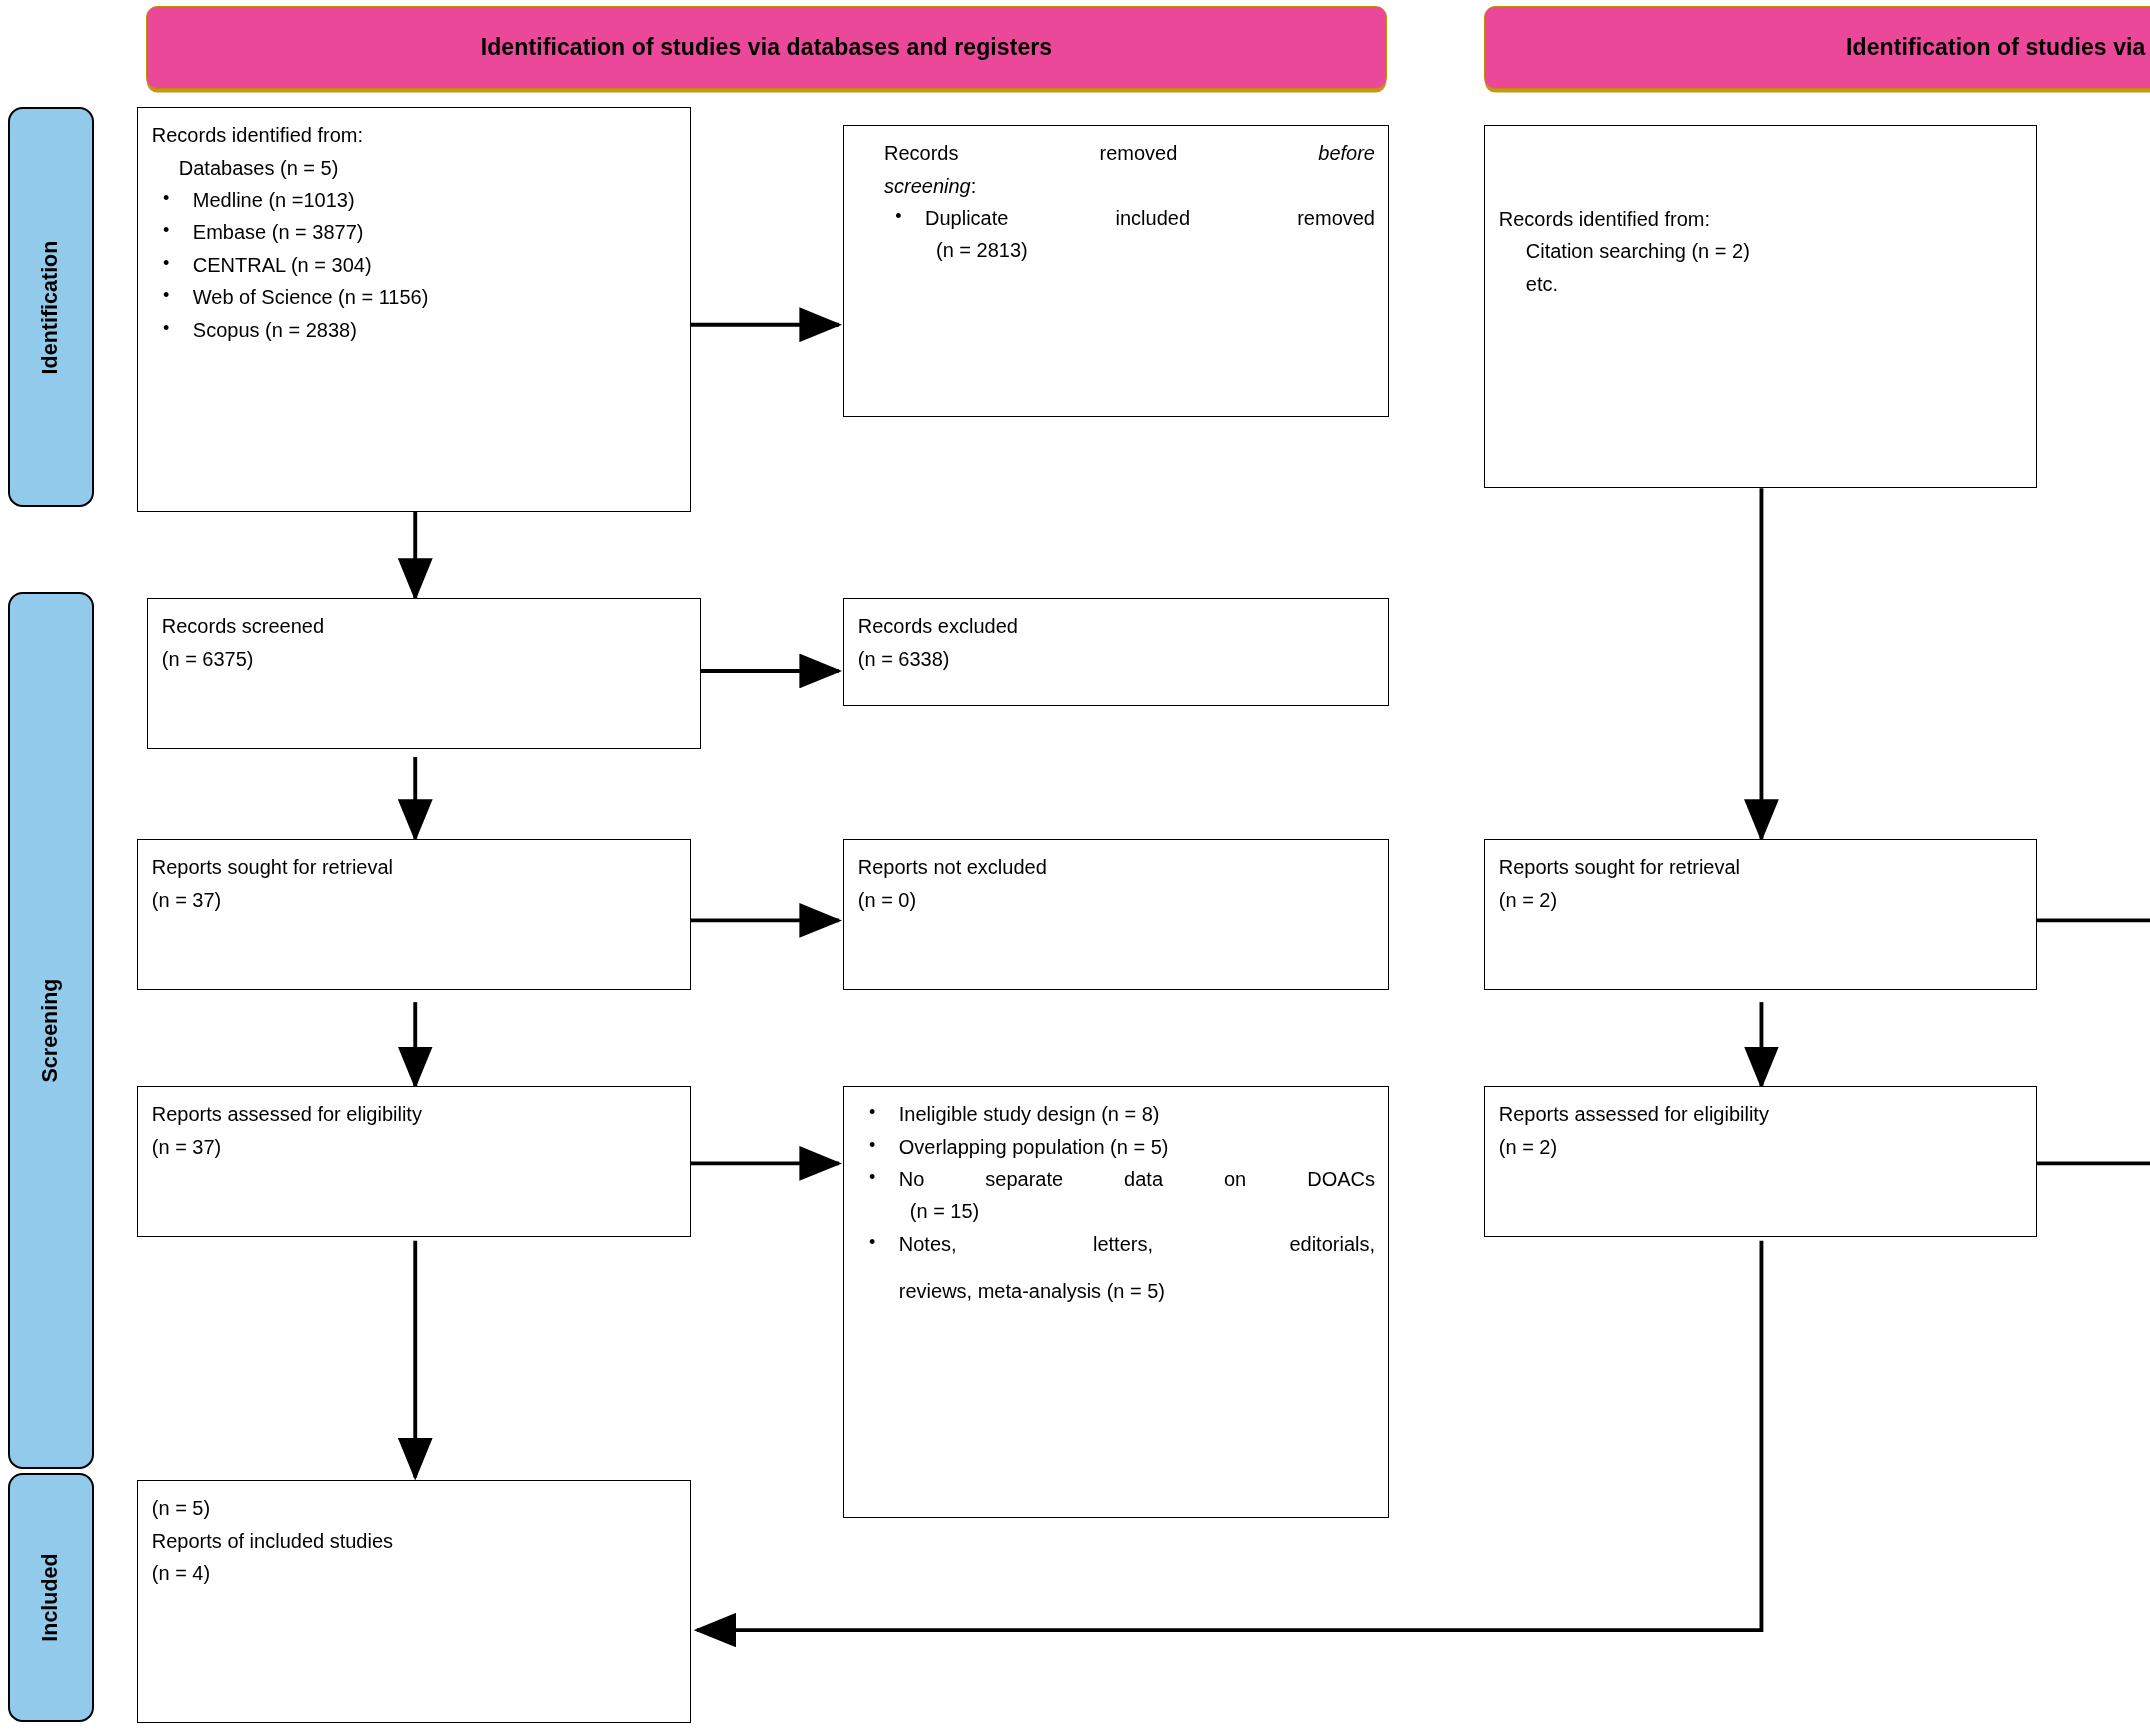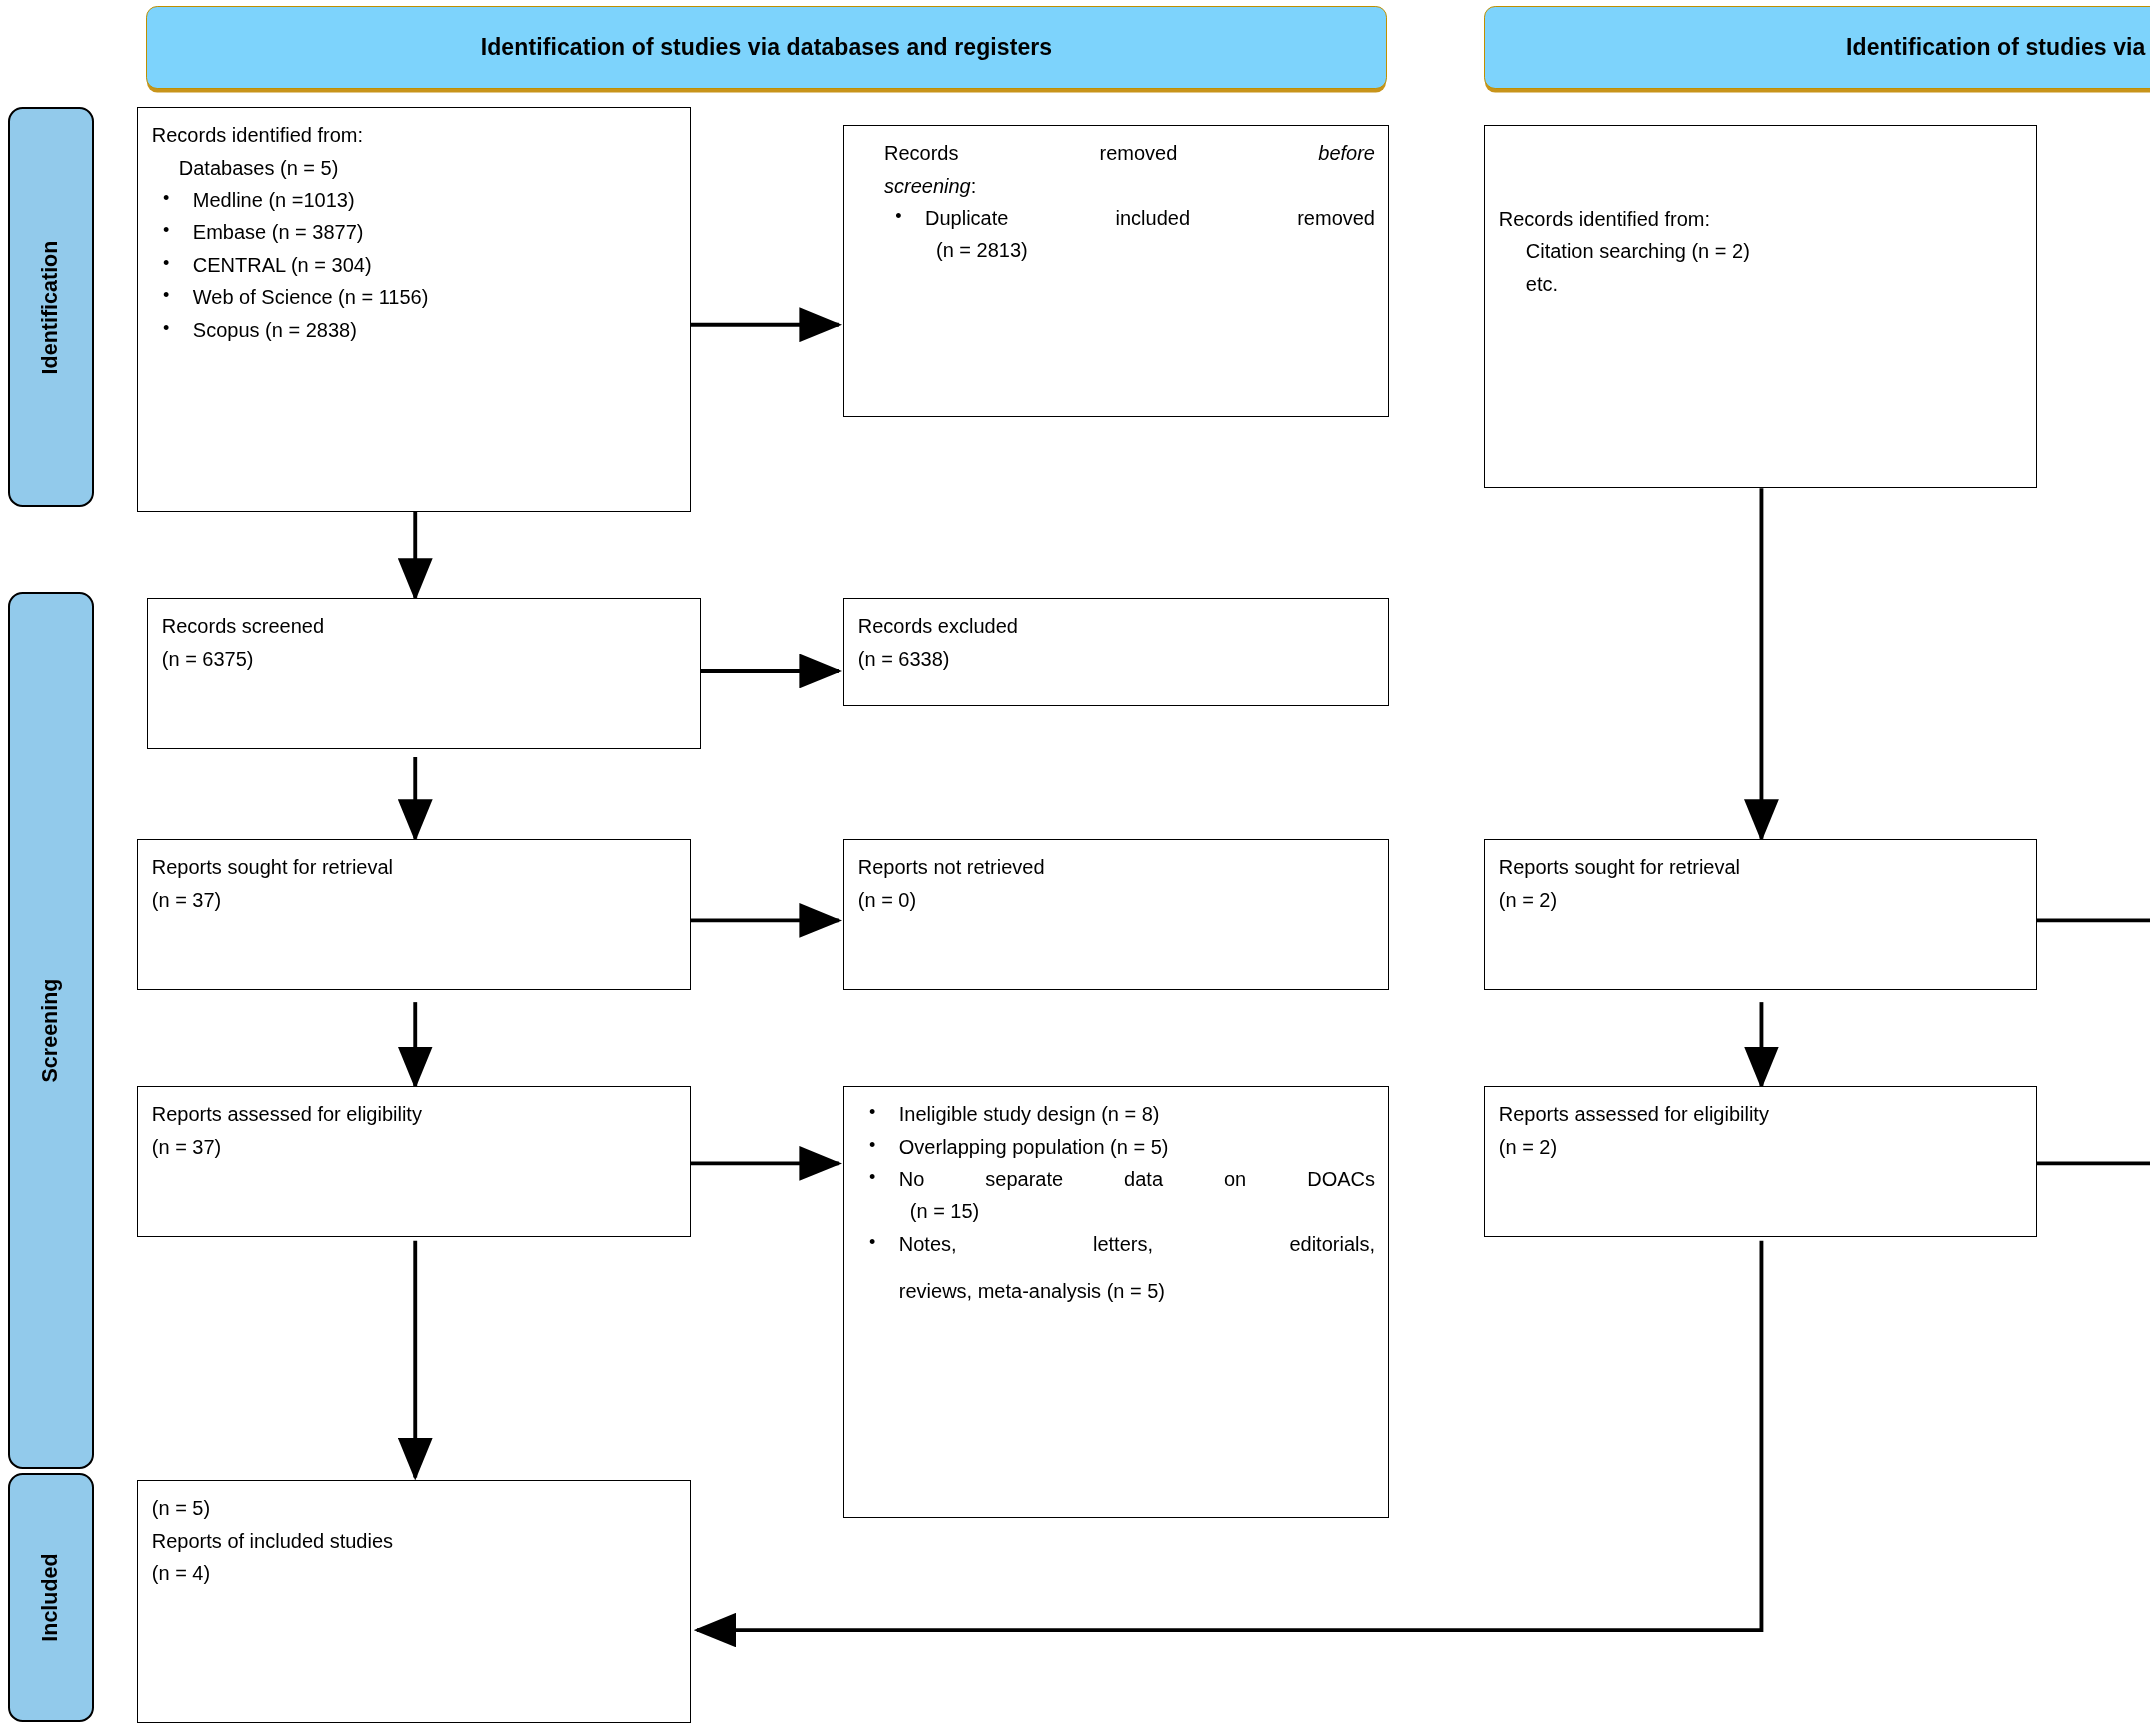--- a/index.html
+++ b/index.html
@@ -13,21 +13,21 @@
     width: 2710px;
     height: 1732px;
     background: #ffffff;
     font-family: "Liberation Sans", "DejaVu Sans", sans-serif;
     overflow: hidden;
   }
 
   
   .banner {
     position: absolute;
-    background: #7dd3fc;
+    background: #ec4899;
     border: 1.3px solid #BF8F00;
     border-radius: 11.2px;
     box-shadow: 0 4.3px 0 -0.9px #C8941A;
     display: flex;
     align-items: center;
     justify-content: center;
     box-sizing: border-box;
   }
   .banner-label {
     font-size: 23px;
@@ -255,21 +255,21 @@
 
   <div class="box" style="left:137px; top:839px; width:554px; height:151px;">
     <div class="box-text">
       <span class="ln">Reports sought for retrieval</span>
       <span class="ln">(n = 37)</span>
     </div>
   </div>
 
   <div class="box" style="left:843px; top:839px; width:546px; height:151px;">
     <div class="box-text">
-      <span class="ln">Reports not retrieved</span>
+      <span class="ln">Reports not excluded</span>
       <span class="ln">(n = 0)</span>
     </div>
   </div>
 
   <div class="box" style="left:137px; top:1086px; width:554px; height:151px;">
     <div class="box-text">
       <span class="ln">Reports assessed for eligibility</span>
       <span class="ln">(n = 37)</span>
     </div>
   </div>

